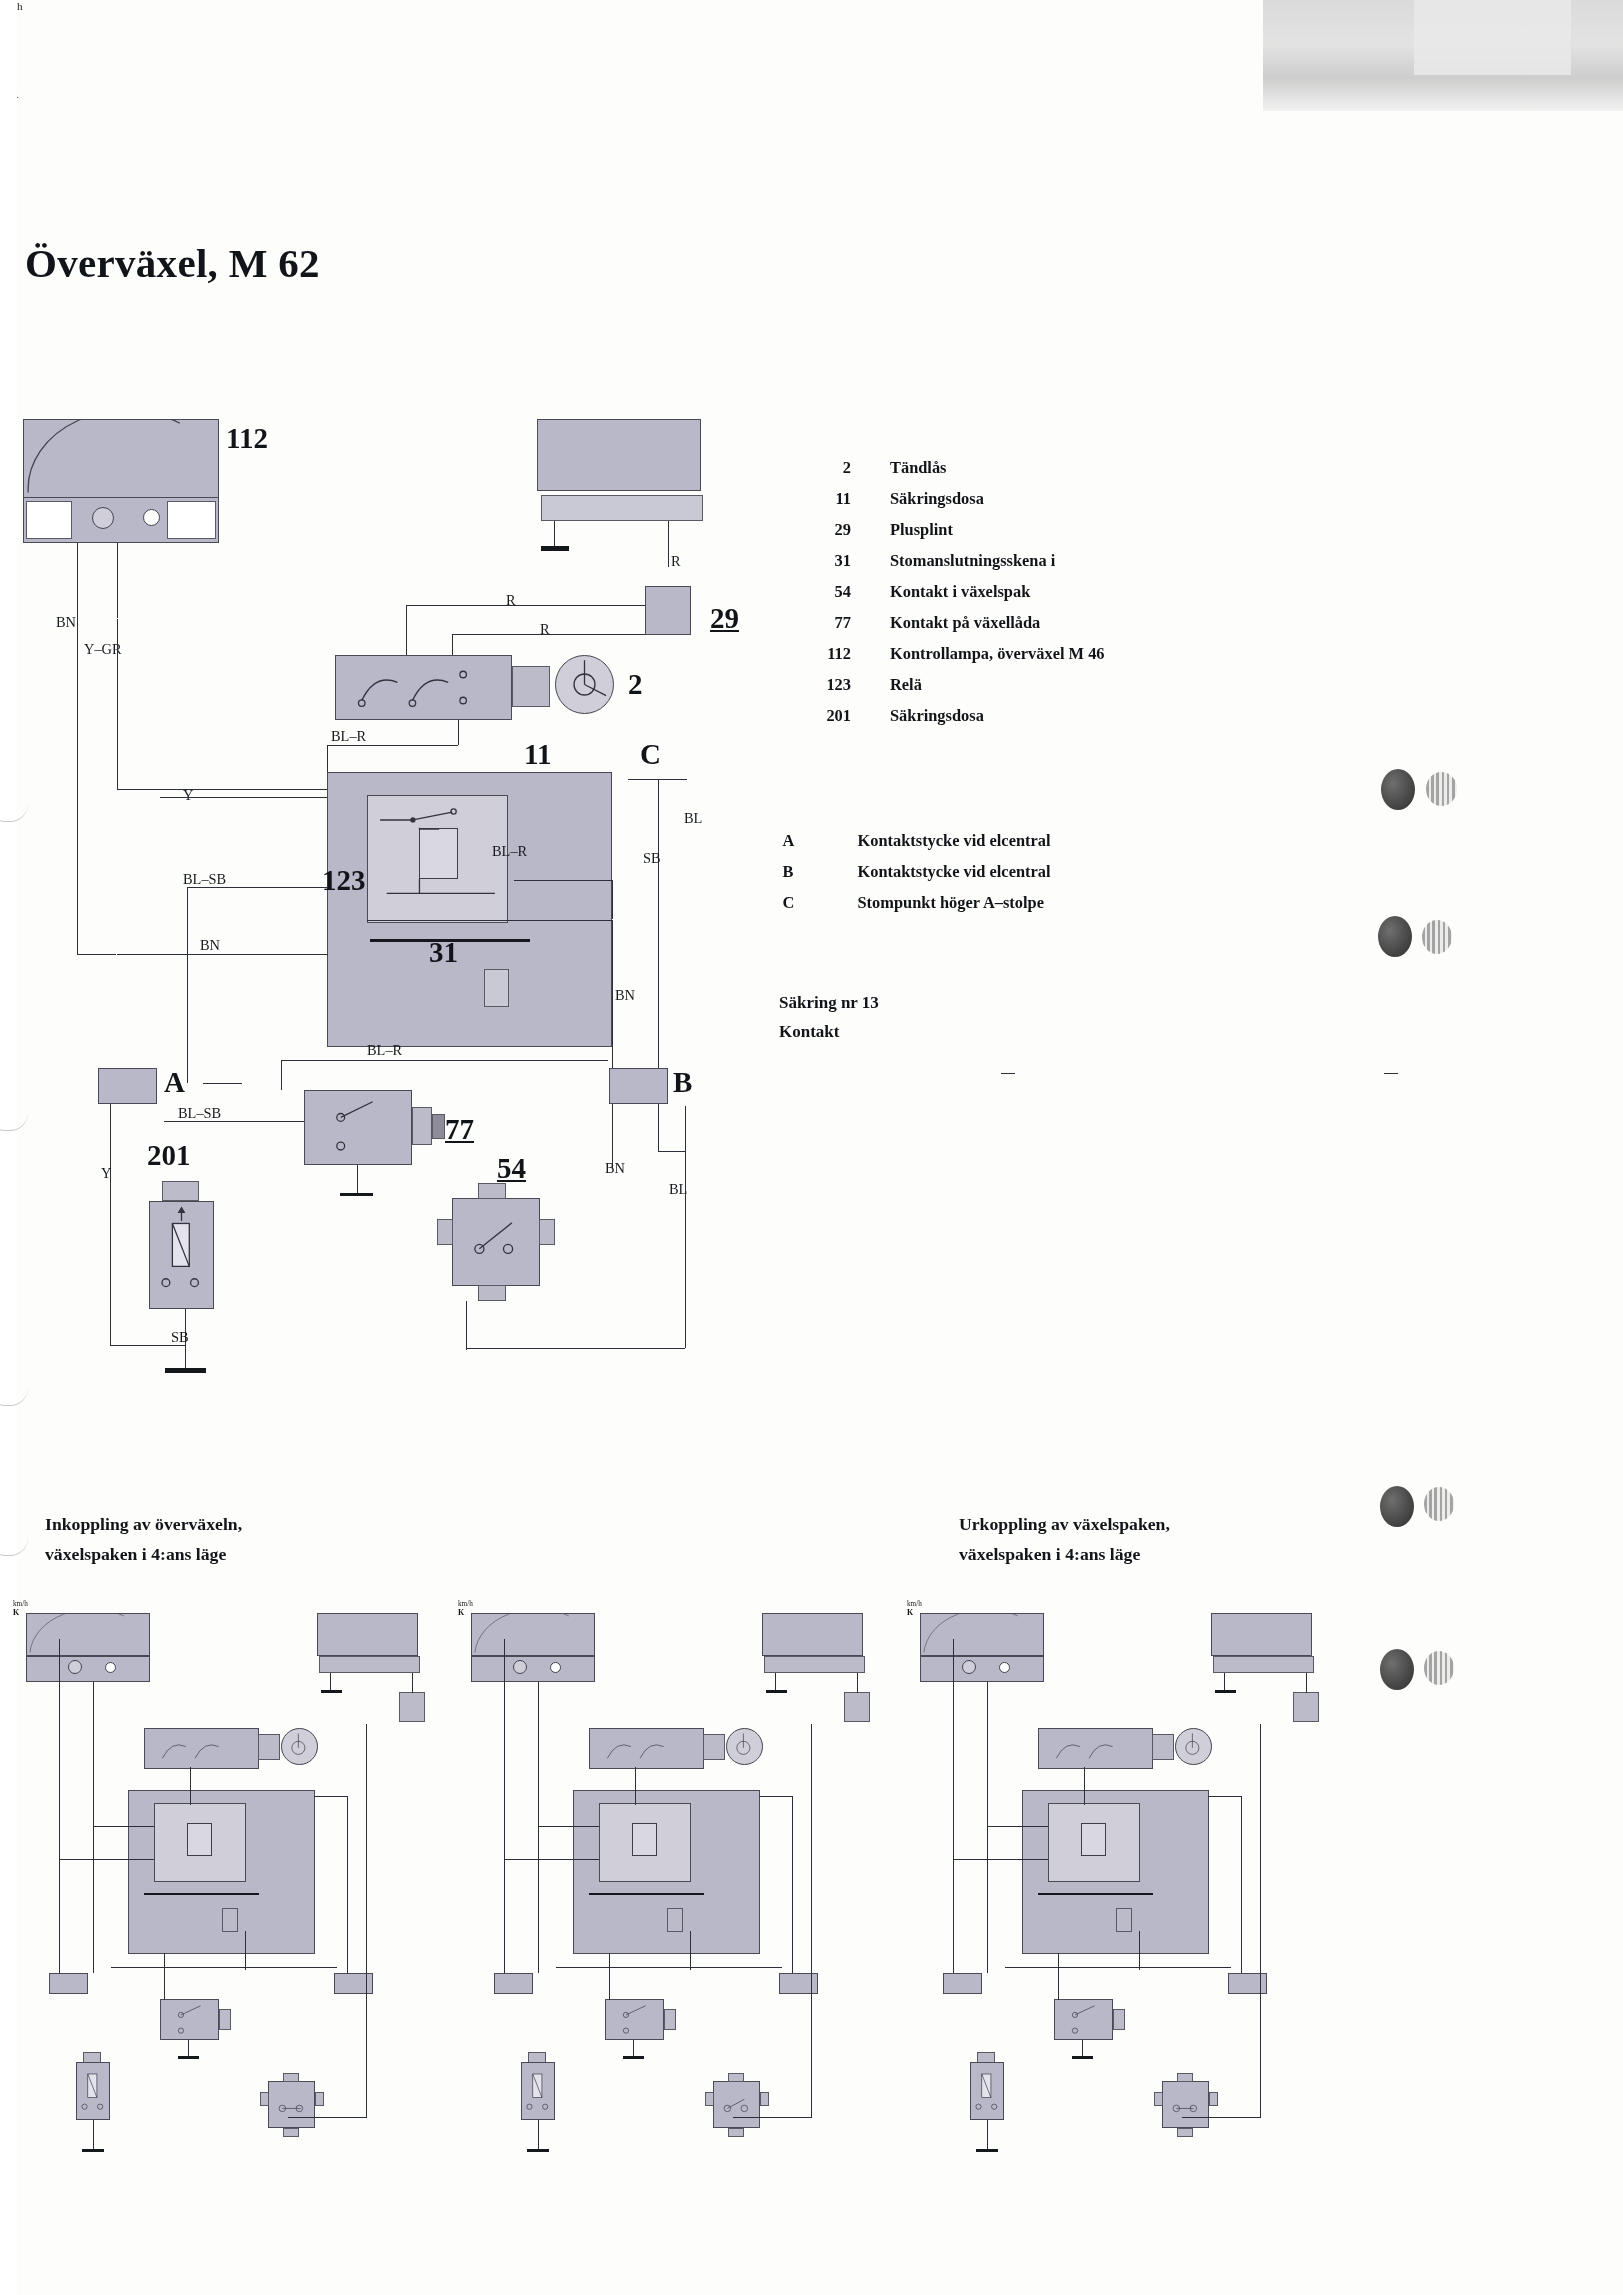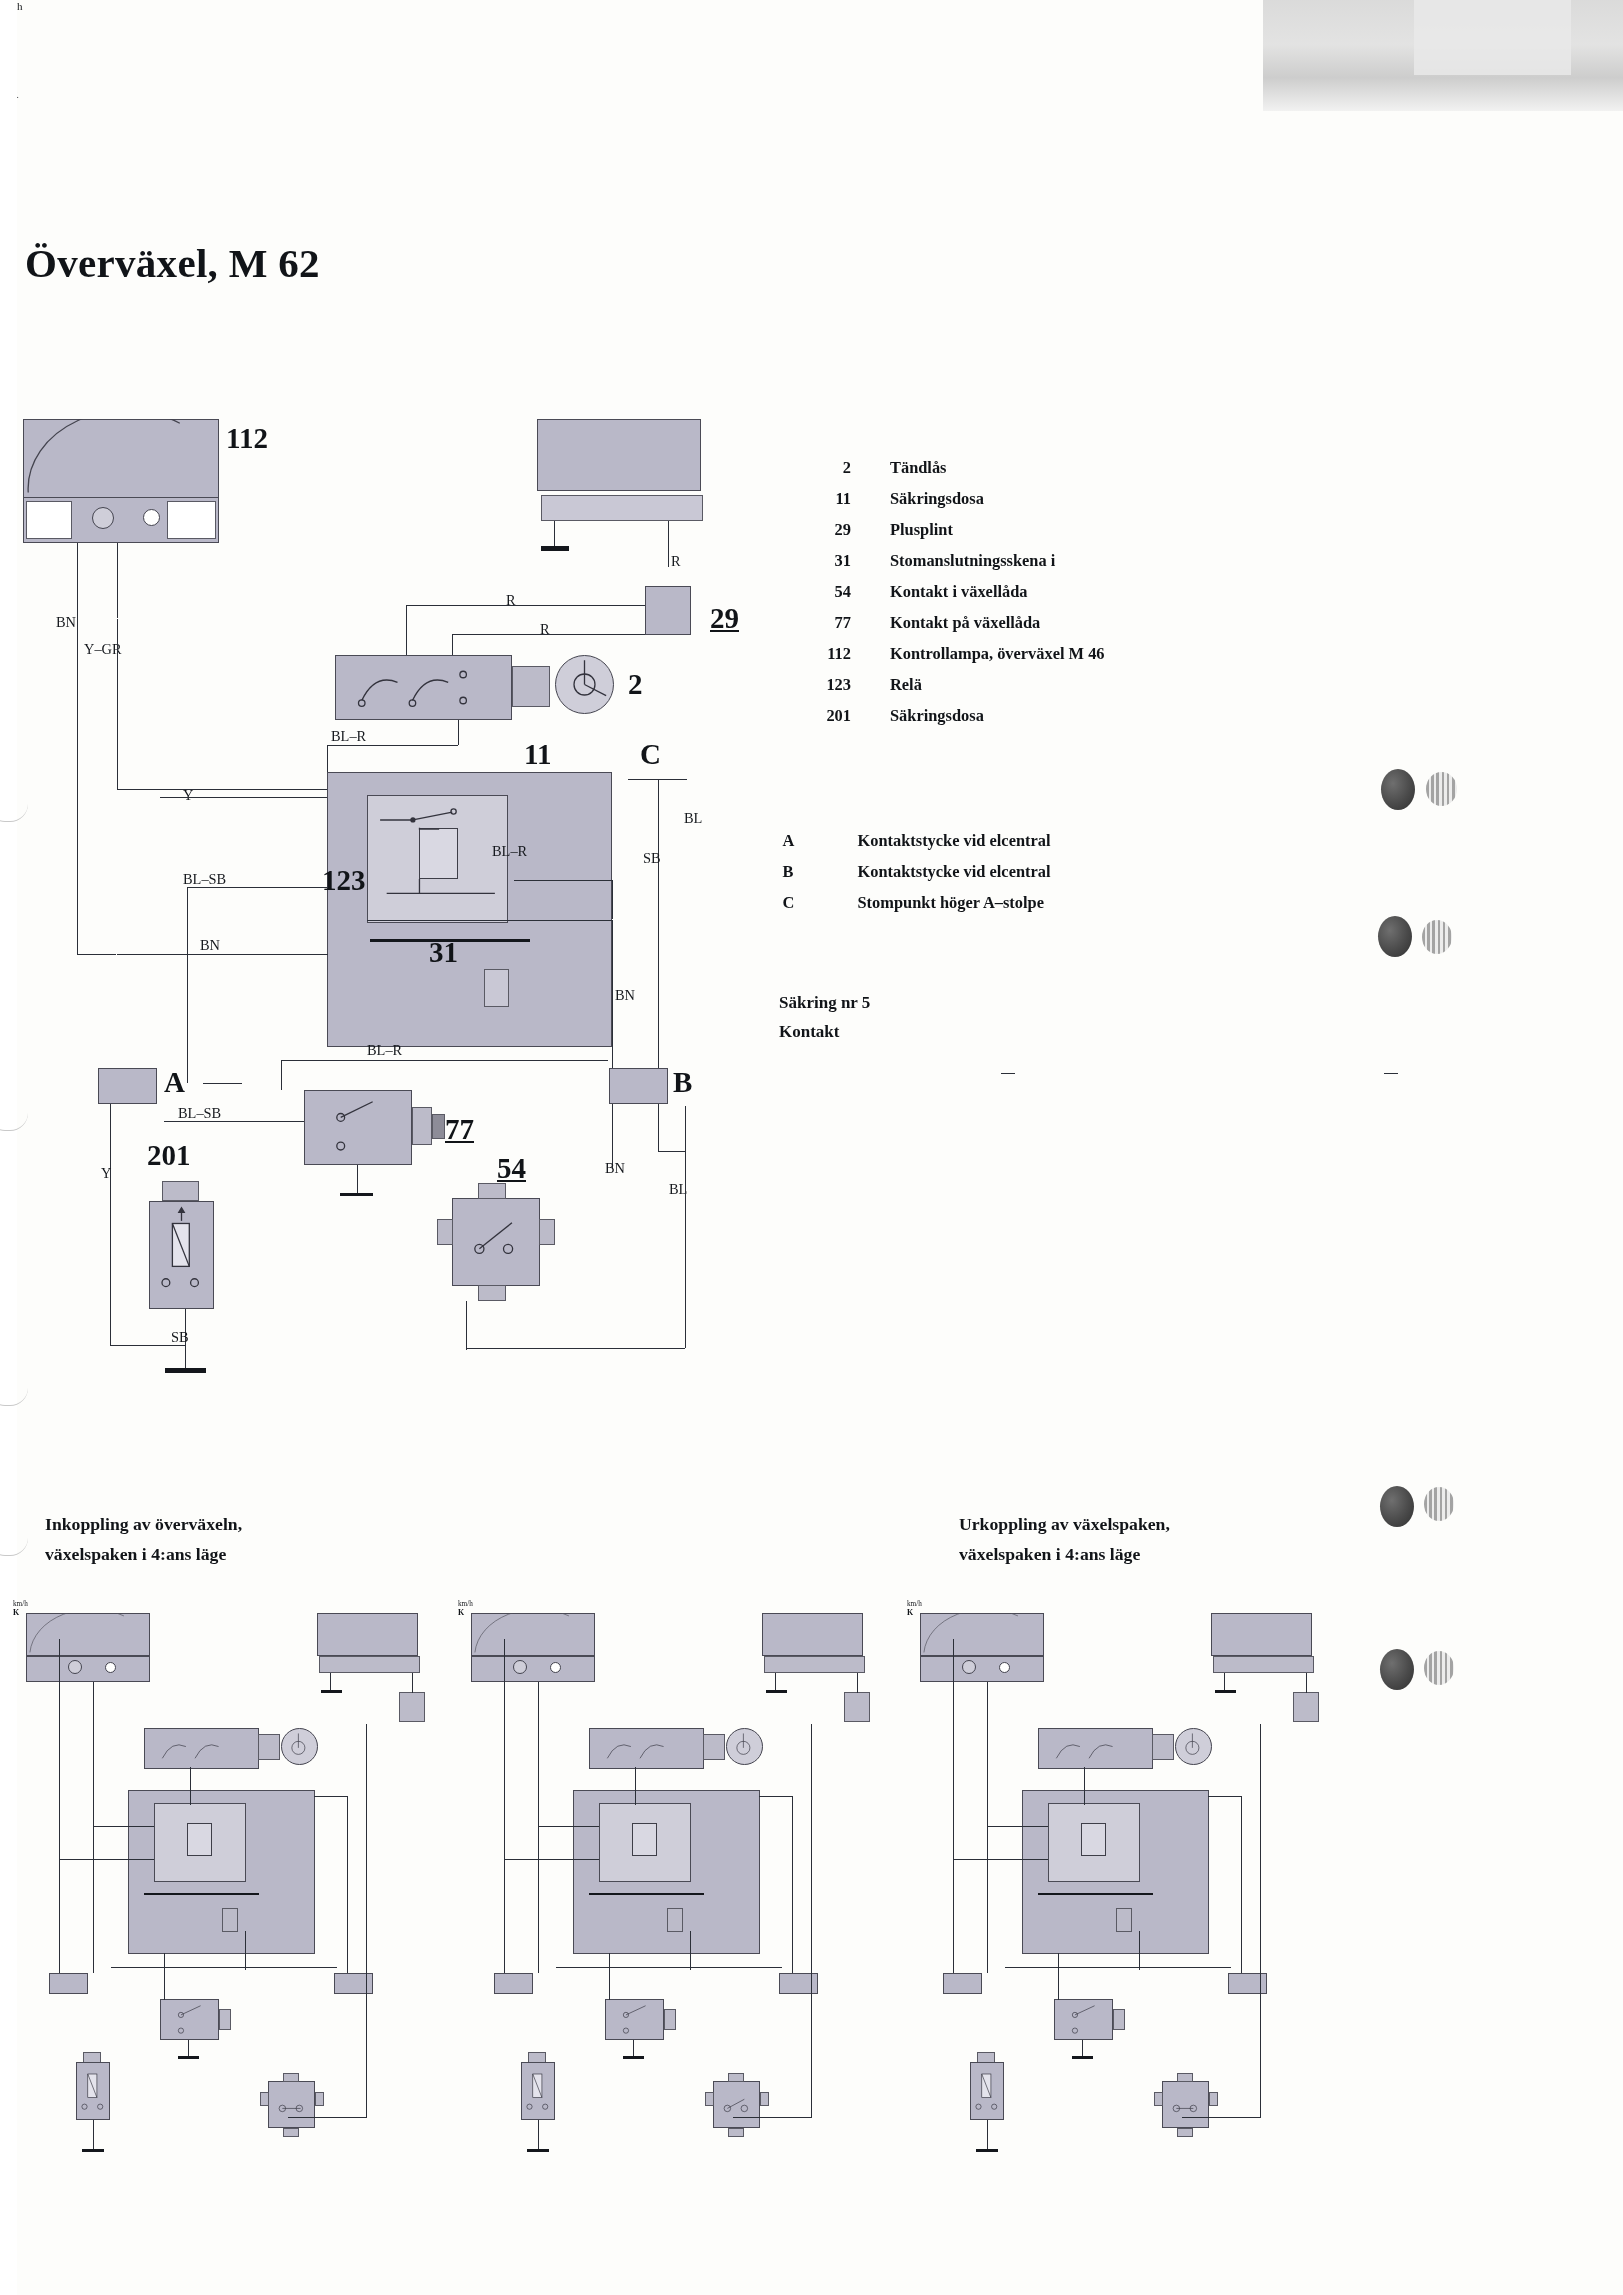--- a/index.html
+++ b/index.html
@@ -234,21 +234,21 @@
     <div class="legend-row">
         <span class="legend-num">29</span>
         <span class="legend-txt">Plusplint</span>
       </div>
     <div class="legend-row">
         <span class="legend-num">31</span>
         <span class="legend-txt">Stomanslutningsskena i</span>
       </div>
     <div class="legend-row">
         <span class="legend-num">54</span>
-        <span class="legend-txt">Kontakt i växellåda</span>
+        <span class="legend-txt">Kontakt i växelspak</span>
       </div>
     <div class="legend-row">
         <span class="legend-num">77</span>
         <span class="legend-txt">Kontakt på växellåda</span>
       </div>
     <div class="legend-row">
         <span class="legend-num">112</span>
         <span class="legend-txt">Kontrollampa, överväxel M 46</span>
       </div>
     <div class="legend-row">
@@ -270,21 +270,21 @@
         <span class="legend-num">B</span>
         <span class="legend-txt">Kontaktstycke vid elcentral</span>
       </div>
     <div class="legend-row">
         <span class="legend-num">C</span>
         <span class="legend-txt">Stompunkt höger A–stolpe</span>
       </div>
   </div>
 
   <div class="fuse-note">
-    <div>Säkring nr 5</div>
+    <div>Säkring nr 13</div>
     <div>Kontakt</div>
   </div>
 
   <div class="wire wire-h" style="left:1001px; top:1073px; width:14.4px;"></div>
   <div class="wire wire-h" style="left:1384px; top:1073px; width:14.4px;"></div>
 
   <div class="box" style="left:23px; top:419px; width:196px; height:79px; border-radius:0;"></div>
   <svg style="position:absolute; left:23px; top:419px; width:196px; height:79px;" viewBox="0 0 300 120" width="196" height="79">
     <path d="M8,112 A 150 120 0 0 1 240 6" fill="none" stroke="#44444f" stroke-width="2"></path>
   </svg>

